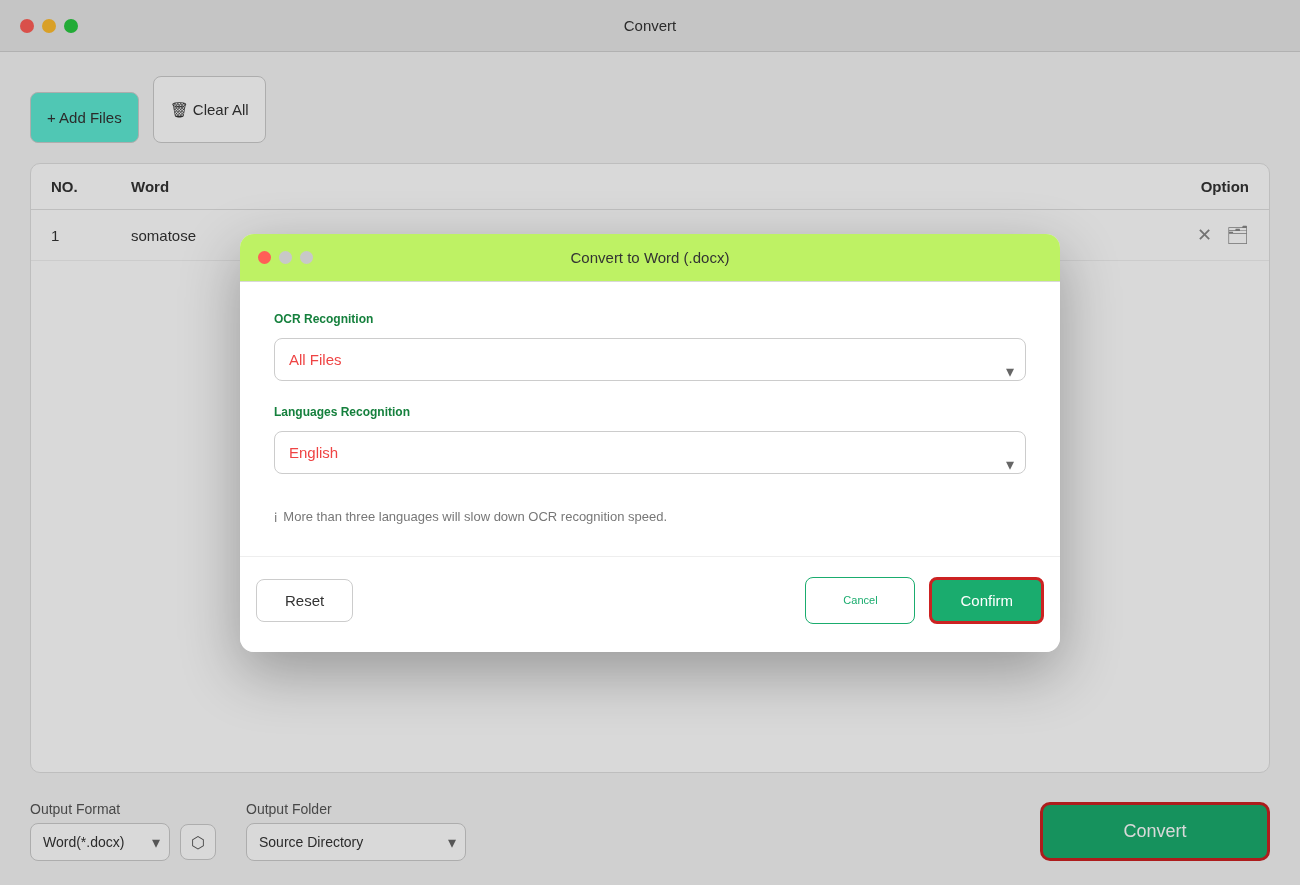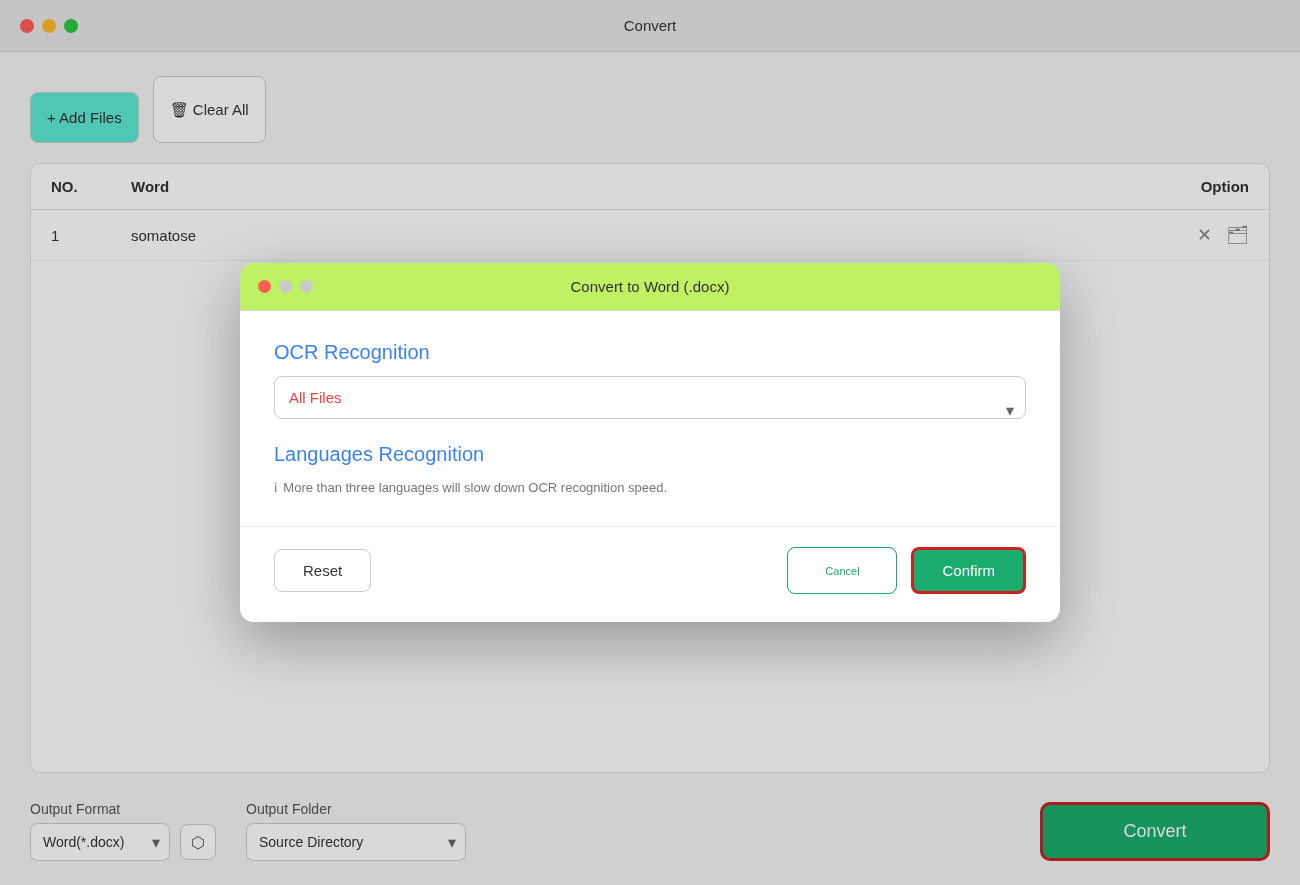--- a/index.html
+++ b/index.html
@@ -244,23 +244,23 @@
     .dialog-title {
       font-size: 15px;
       font-weight: 500;
       color: #333;
     }
     .dialog-body {
       padding: 30px 34px;
       background: white;
     }
     .dialog-section-label {
-      font-size: 20px;
-      font-weight: 400;
-      color: #3b82f6;
+      font-size: 12px;
+      font-weight: 700;
+      color: #15803d;
       margin-bottom: 12px;
     }
     .dialog-select {
       width: 100%;
       padding: 12px 28px 12px 14px;
       border: 1.5px solid #ccc;
       border-radius: 8px;
       font-size: 15px;
       color: #ef4444;
       background: white;
@@ -273,21 +273,21 @@
       color: #777;
       margin-top: 10px;
       display: flex;
       align-items: center;
       gap: 6px;
     }
     .dialog-footer {
       display: flex;
       justify-content: space-between;
       align-items: center;
-      padding: 20px 34px 28px;
+      padding: 20px 16px 28px;
       background: white;
       border-top: 1px solid #eee;
     }
     .btn-reset {
       padding: 12px 28px;
       border: 1.5px solid #ccc;
       border-radius: 8px;
       background: white;
       font-size: 15px;
       color: #333;
@@ -424,20 +424,29 @@
       <div class="dialog-section-label">OCR Recognition</div>
       <div class="select-wrapper">
         <select class="dialog-select">
           <option>All Files</option>
           <option>Selected Files</option>
           <option>Current File</option>
         </select>
       </div>
 
       <div class="dialog-section-label">Languages Recognition</div>
+      <div class="select-wrapper">
+        <select class="dialog-select">
+          <option>English</option>
+          <option>Chinese</option>
+          <option>French</option>
+          <option>German</option>
+          <option>Japanese</option>
+        </select>
+      </div>
       <div class="dialog-hint">
         <span>ℹ</span>
         <span>More than three languages will slow down OCR recognition speed.</span>
       </div>
     </div>
 
     <div class="dialog-footer">
       <button class="btn-reset">Reset</button>
       <div class="dialog-right-btns">
         <button class="btn-cancel">Cancel</button>

